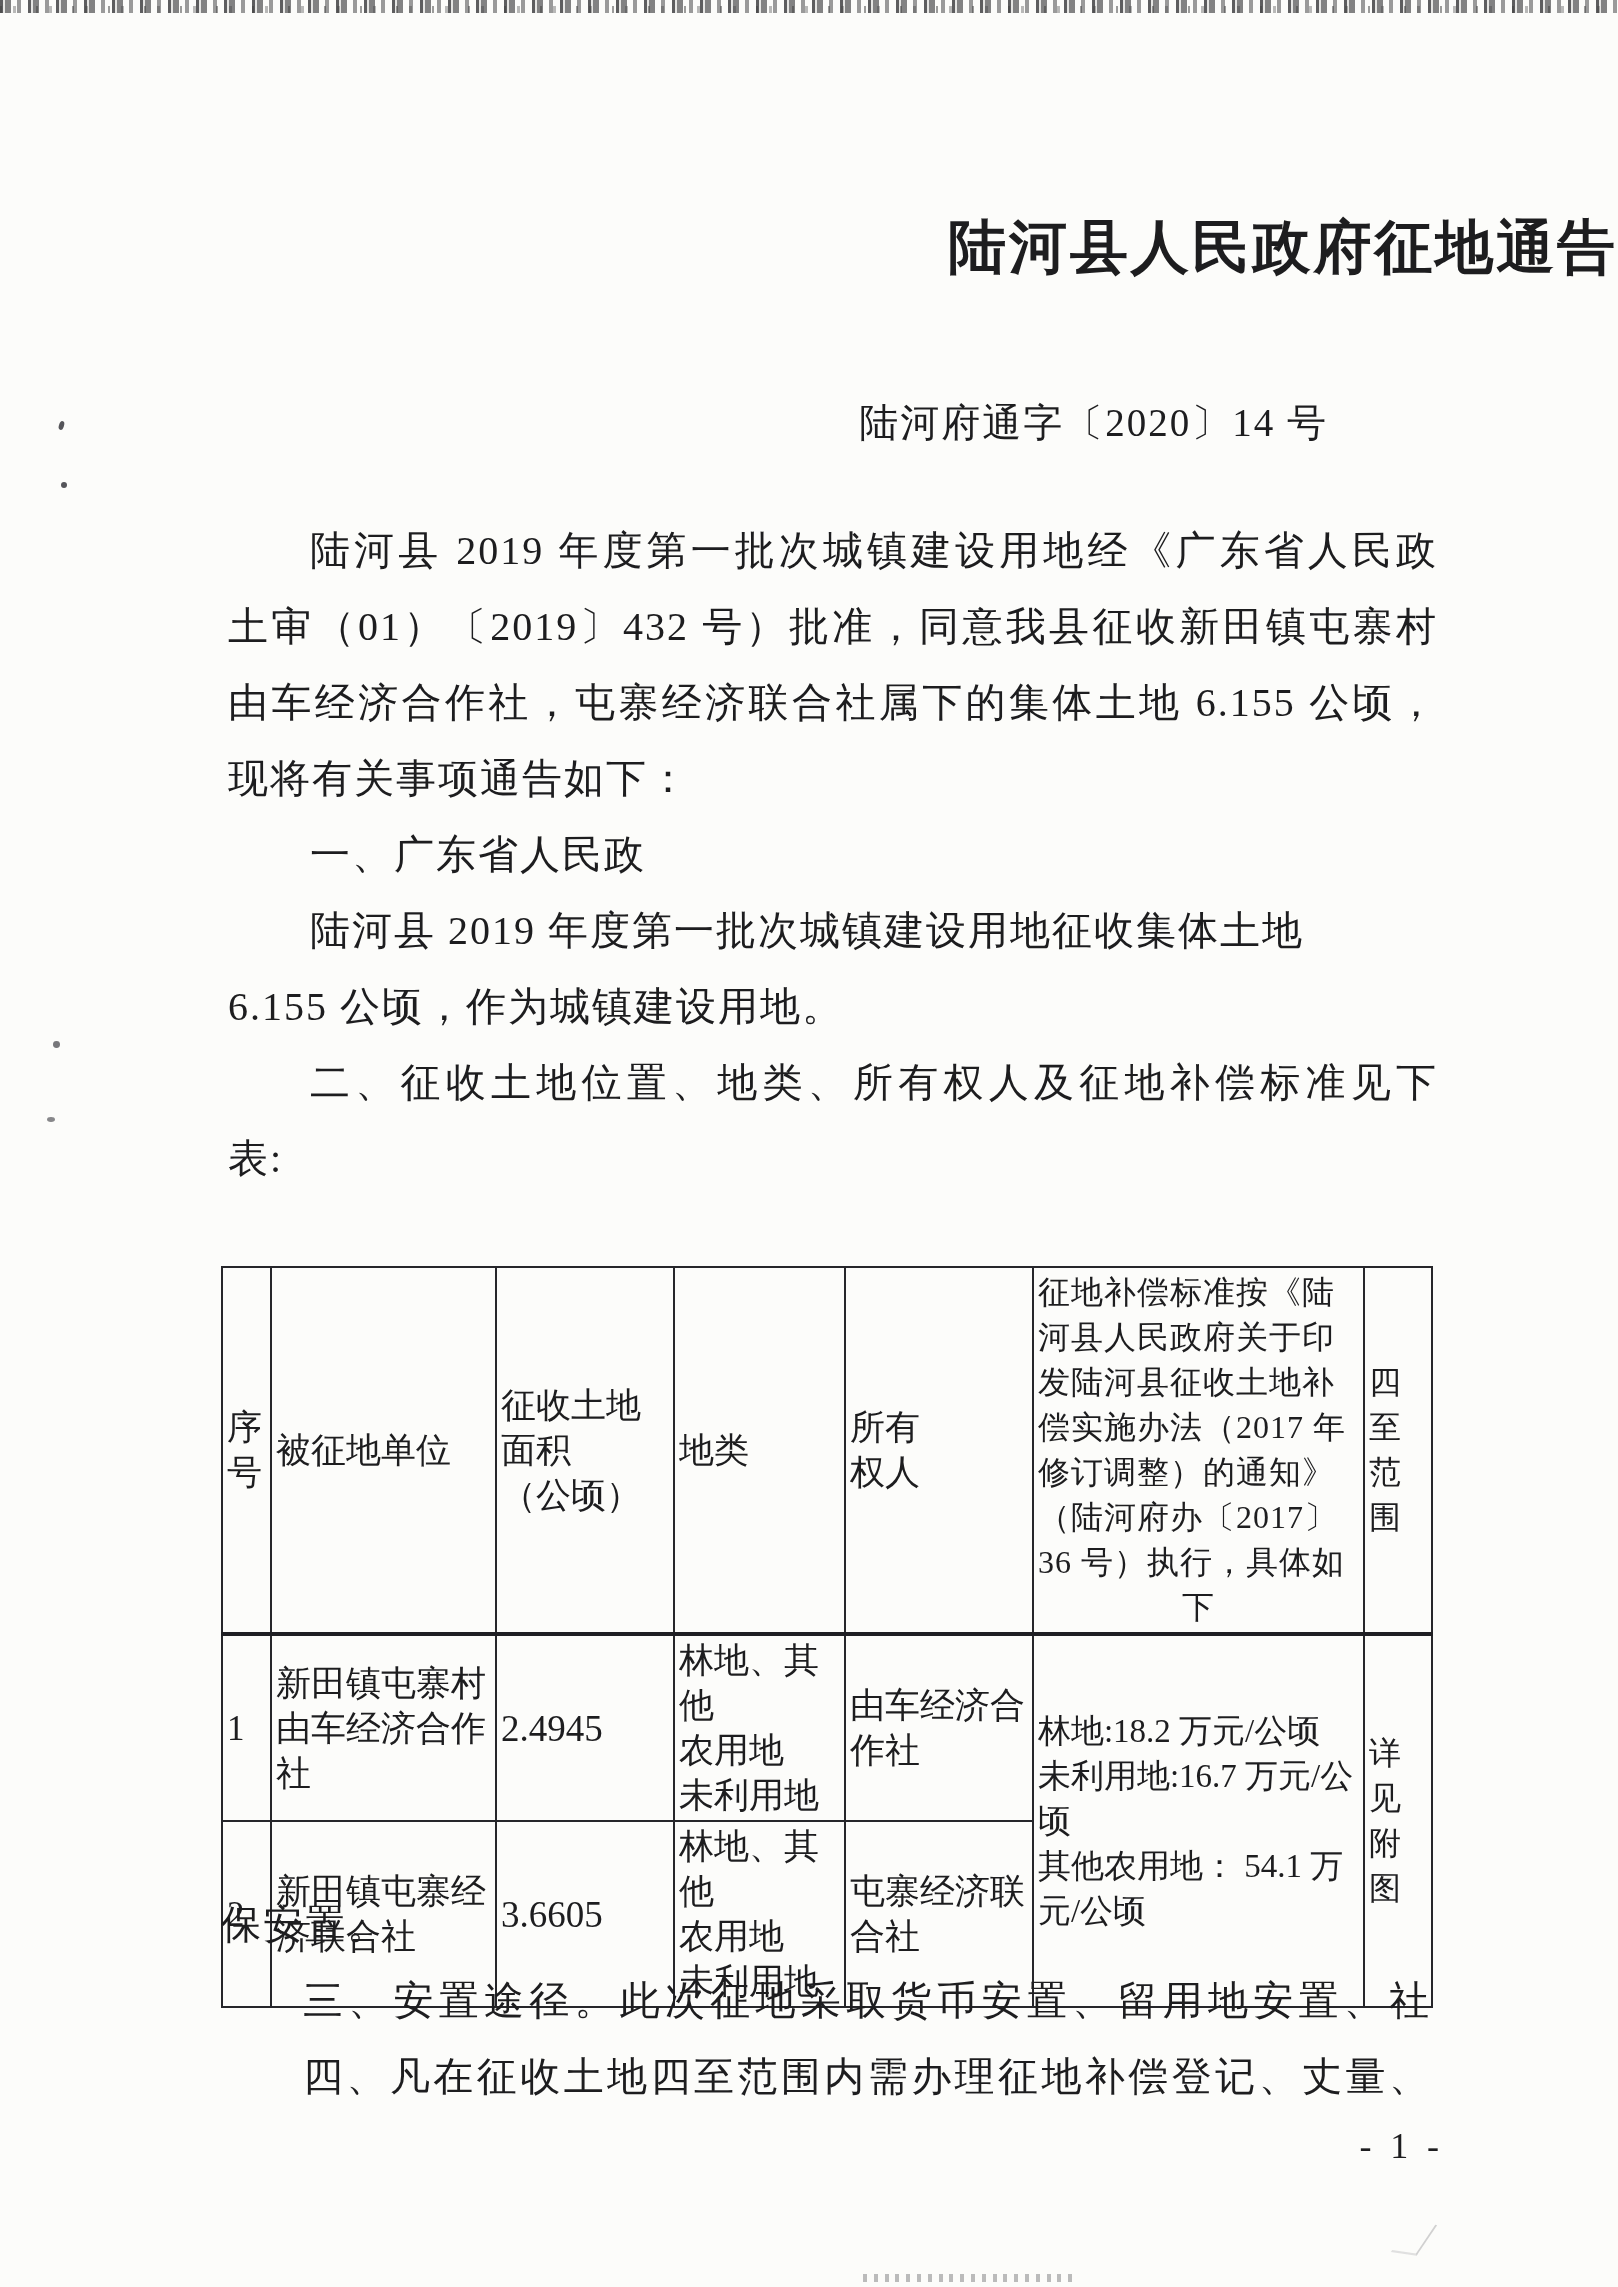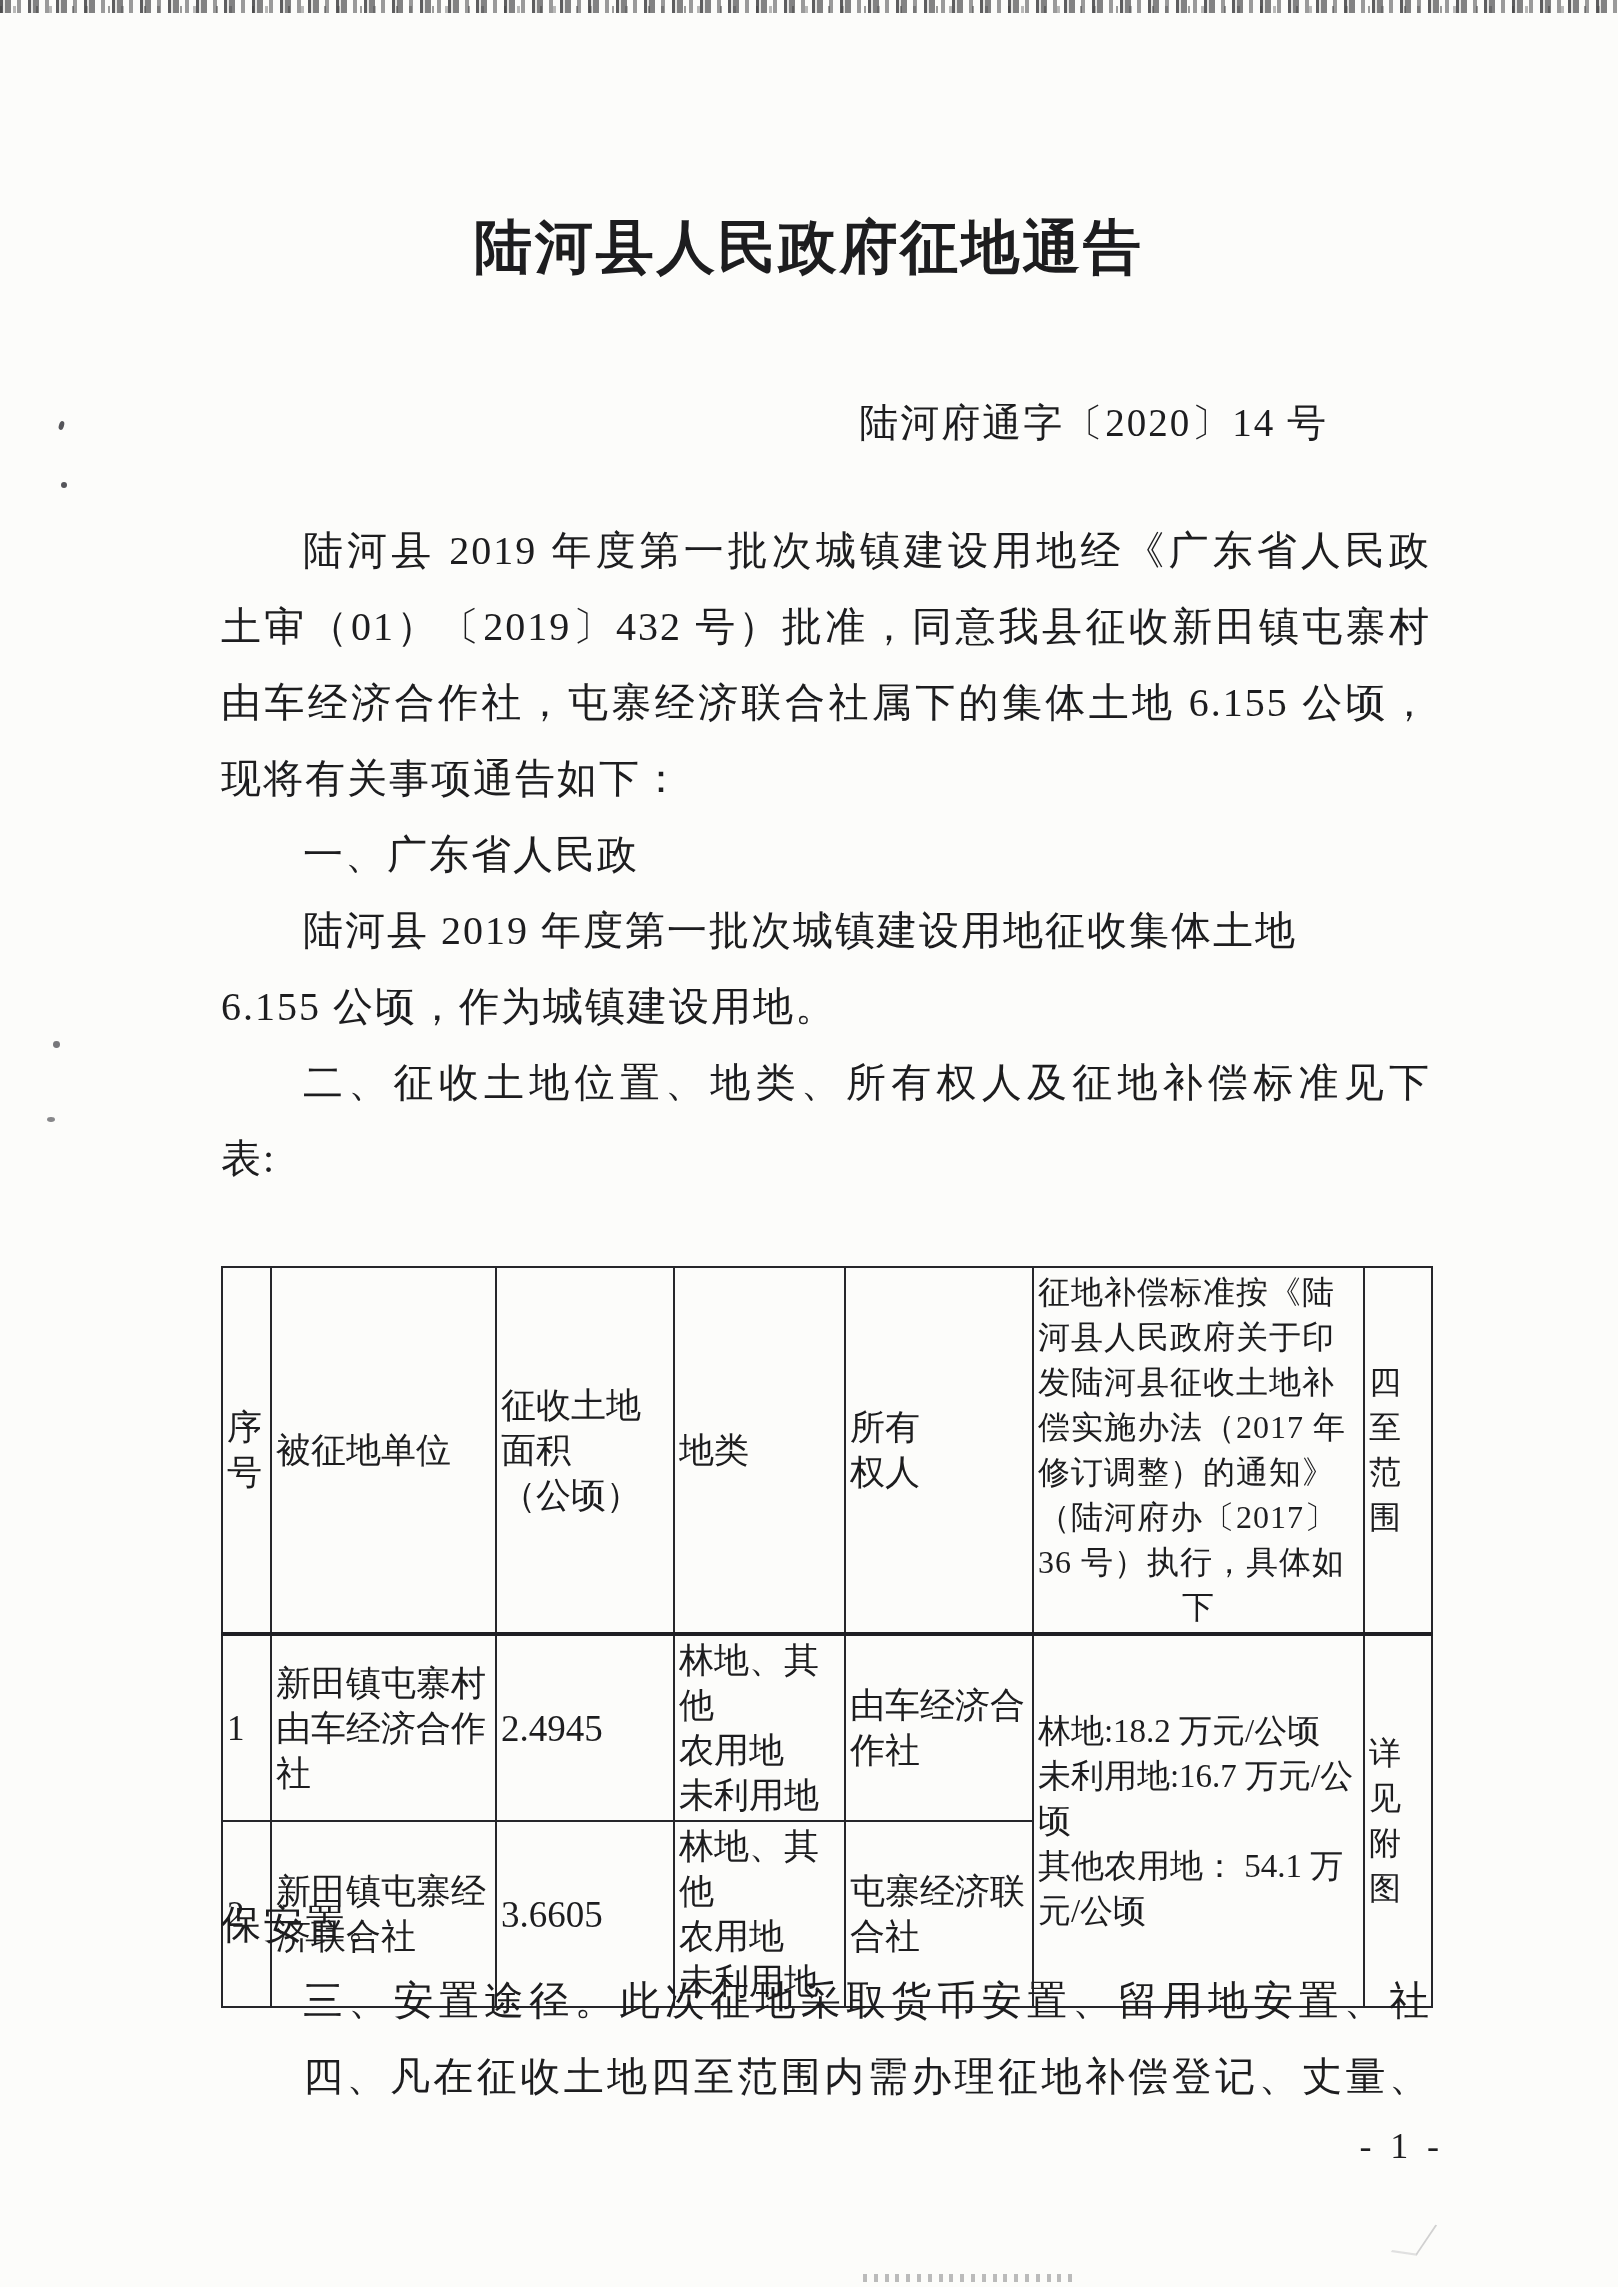--- a/index.html
+++ b/index.html
@@ -42,28 +42,28 @@
   }
   .noise-bottom{
     position:absolute;bottom:5.9px;left:863px;width:216px;height:7.8px;
     background:repeating-linear-gradient(90deg,
       rgba(90,90,92,.4) 0 3.9px, rgba(255,255,255,0) 3.9px 10.8px);
     filter:blur(0.6px);
   }
   
   .doc-title{
     position:absolute;top:209px;left:0;width:100%;
-    text-align:center;
+    text-align:right;
     font-size:58px;font-weight:bold;letter-spacing:2.9px;
   }
   .doc-no{
     position:absolute;top:396px;right:290px;
     font-size:39px;letter-spacing:2px;
   }
-  .body-block{position:absolute;left:221px;top:513px;width:1210px;}
+  .body-block{position:absolute;left:228px;top:513px;width:1210px;}
   .after-block{position:absolute;left:221px;top:1887px;width:1210px;}
   .bline{
     height:76px;line-height:76px;
     font-size:40px;letter-spacing:2px;
     white-space:nowrap;
   }
   .bline.indent{text-indent:82px;}
   .bline.jfull{white-space:normal;text-align:justify;text-align-last:justify;}
   
   .tbl-wrap{position:absolute;left:221px;top:1266px;width:1210px;}

